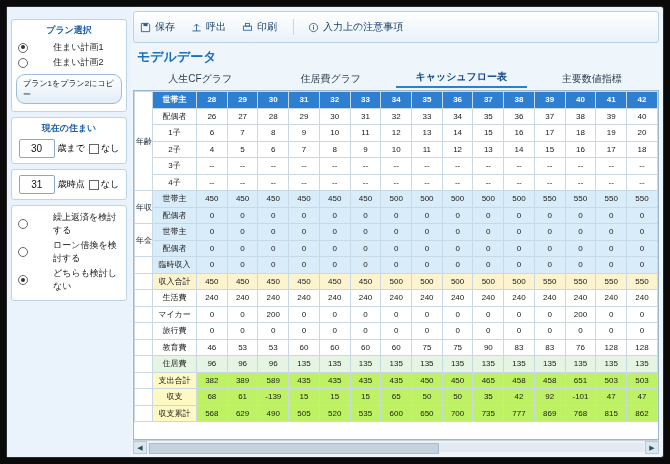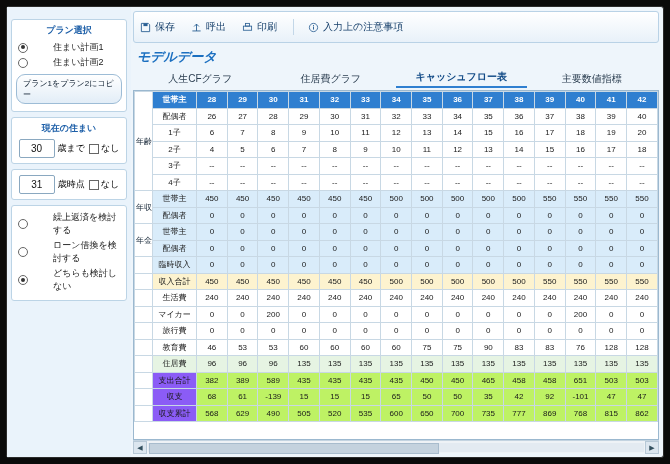--- a/index.html
+++ b/index.html
@@ -48,21 +48,21 @@
   
   .main{flex:1;display:flex;flex-direction:column;min-width:0;padding:4px 4px 4px 2px;box-sizing:border-box;}
   .toolbar{
     height:26px;background:linear-gradient(#ffffff,#e8f1f9);border:1px solid #b9d2e6;border-radius:3px;
     display:flex;align-items:center;padding:15px 6px;box-sizing:border-box;
   }
   .tb-item{display:flex;align-items:center;font-size:10px;color:#17406b;margin-right:16px;cursor:pointer;}
   .tb-item svg{margin-right:4px;}
   .tb-sep{width:1px;height:16px;background:#c3d7e8;margin-right:14px;}
   .page-title{
-    font-size:13px;color:#1b6fc0;font-weight:bold;margin:5px 0 2px 4px;font-style:italic;
+    font-size:13px;color:#1b6fc0;font-weight:bold;margin:5px 0 2px 4px;
   }
   .tabs{display:flex;align-items:flex-end;height:20px;margin:0 2px 2px 2px;}
   .tab{
     flex:1;text-align:center;font-size:10px;color:#2a3d4f;padding-bottom:2px;cursor:pointer;
   }
   .tab.active{color:#114a86;font-weight:bold;border-bottom:2px solid #2f7fd0;}
   .grid-wrap{
     flex:1;border:1px solid #9bb8cf;background:#fff;overflow:hidden;position:relative;
   }
   table{border-collapse:collapse;width:100%;table-layout:fixed;font-size:8px;}
@@ -73,21 +73,21 @@
   td.hdr-row{background:#2f7fd0;color:#fff;font-weight:bold;}
   td.grp{background:#ffffff;width:20px;color:#123;font-size:8px;}
   .c-blue{background:#d9ecfa;}
   .c-yellow{background:#fdf3cf;}
   .c-green{background:#e6f4e3;}
   .c-pink{background:#bef264;}
   .c-white{background:#ffffff;}
   .c-rowlbl-b{background:#d9ecfa;}
   .c-rowlbl-y{background:#fdf3cf;}
   .c-rowlbl-g{background:#e6f4e3;}
-  .c-rowlbl-p{background:#8b5cf6;}
+  .c-rowlbl-p{background:#fef9c3;}
   .hscroll{
     height:12px;background:#eef2f6;border-top:1px solid #c3d3e0;display:flex;align-items:center;
   }
   .hs-btn{width:12px;height:11px;font-size:7px;line-height:11px;text-align:center;background:#dce6ef;border:1px solid #b7c8d6;color:#33505f;cursor:pointer;}
   .hs-track{flex:1;height:9px;background:#e3eaf1;margin:0 1px;position:relative;}
   .hs-thumb{position:absolute;left:1px;top:0;width:58%;height:9px;background:#c4d2de;border:1px solid #a8bccd;cursor:pointer;}
 </style>
 </head>
 <body>
 

